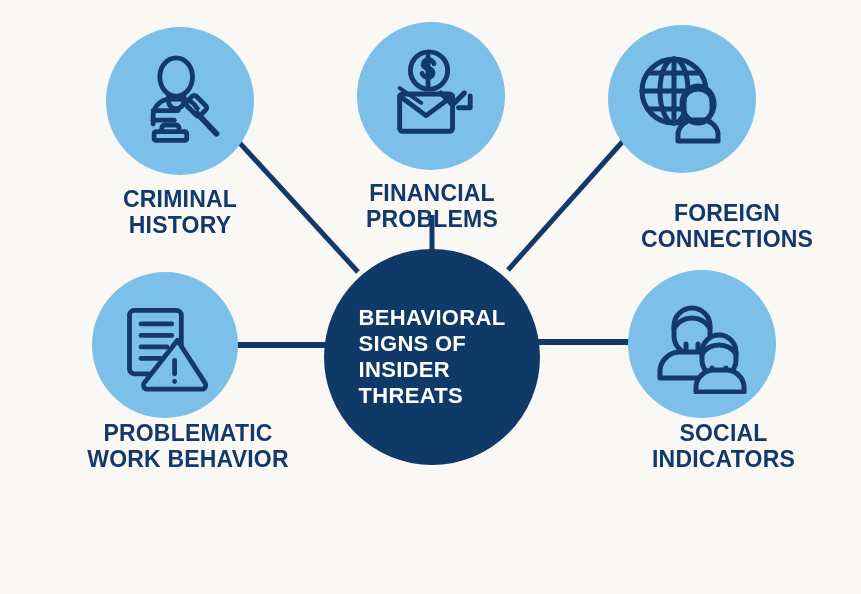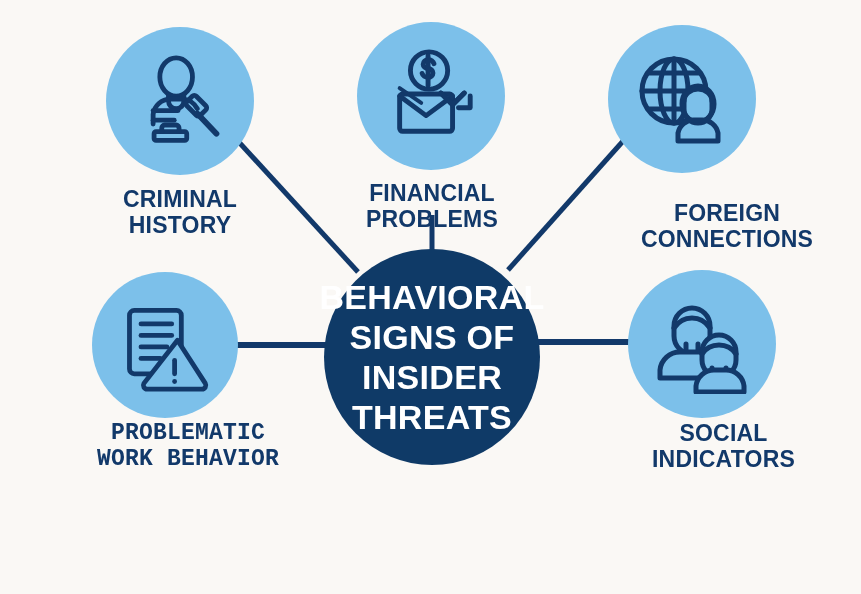--- a/index.html
+++ b/index.html
@@ -55,23 +55,23 @@
     height: 216px;
     border-radius: 50%;
     background: #0f3a67;
     display: flex;
     align-items: center;
     justify-content: center;
   }
   .center-text {
     color: #ffffff;
     font-weight: bold;
-    font-size: 34px;
+    font-size: 22px;
     line-height: 1.18;
-    text-align: center;
+    text-align: left;
     letter-spacing: 0.3px;
     white-space: pre-line;
   }
   .icon-svg {
     display: block;
   }
 </style>
 </head>
 <body>
 
@@ -155,21 +155,21 @@
           <line x1="25" y1="28" x2="57" y2="28"></line>
           <line x1="25" y1="40" x2="57" y2="40"></line>
           <line x1="25" y1="52" x2="52" y2="52"></line>
           <line x1="25" y1="64" x2="45" y2="64"></line>
           <path d="M63 45 L92 90 a4 4 0 0 1 -3.5 6 h-57 a4 4 0 0 1 -3.5 -6 z" fill="#7cc0ea"></path>
           <line x1="60" y1="66" x2="60" y2="80"></line>
           <circle cx="60" cy="88" r="2.5" fill="#12396a" stroke="none"></circle>
         </svg>
       </span>
     </div>
-    <div class="node-label" style="left:38px; top:420px; width:300px;font-family:Liberation Mono, monospace;">PROBLEMATIC
+    <div class="node-label" style="left:38px; top:420px; width:300px;">PROBLEMATIC
 WORK BEHAVIOR</div>
   </div>
 
   <div class="node">
     <div class="node-circle" style="left:628px; top:270px; width:148px; height:148px;">
       <span>
         <svg class="icon-svg" width="100" height="100" viewBox="0 0 100 100" fill="none" stroke="#12396a" stroke-width="5" stroke-linecap="round" stroke-linejoin="round">
           <path d="M22 32 a18 18 0 0 1 36 0 v10 a18 18 0 0 1 -36 0 z" fill="#7cc0ea"></path>
           <path d="M22 34 c4 -6 10 -10 18 -10 c8 0 14 4 18 10"></path>
           <path d="M34 50 v6 a6 6 0 0 0 12 0 v-6"></path>

